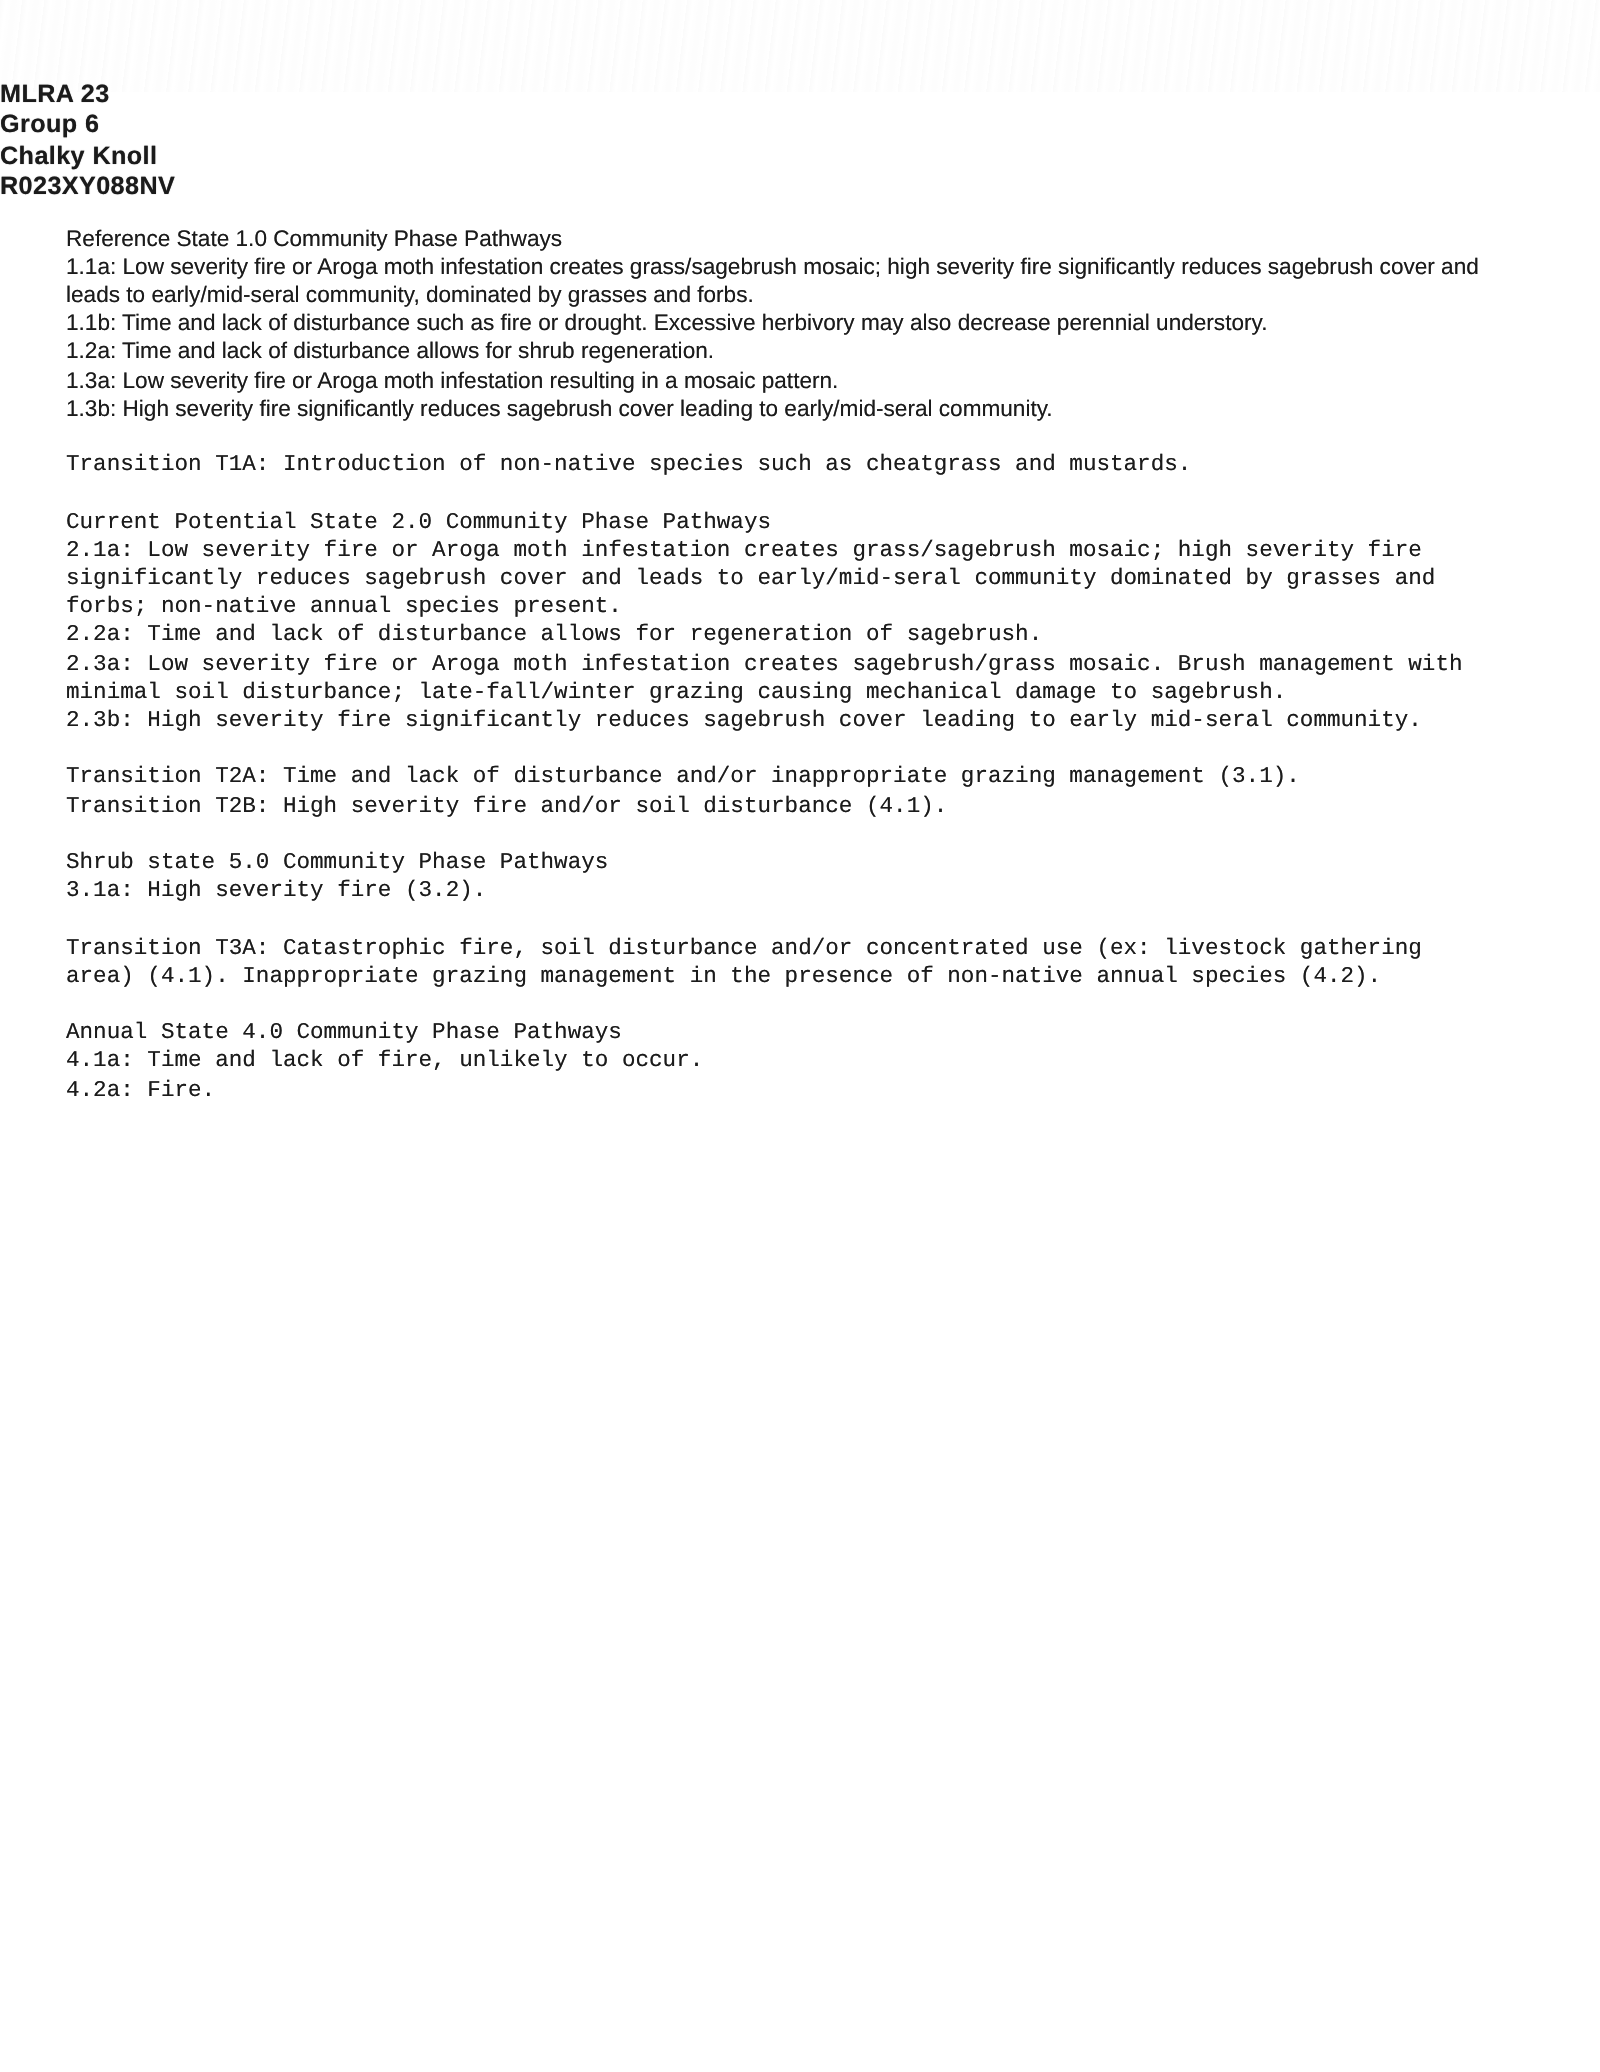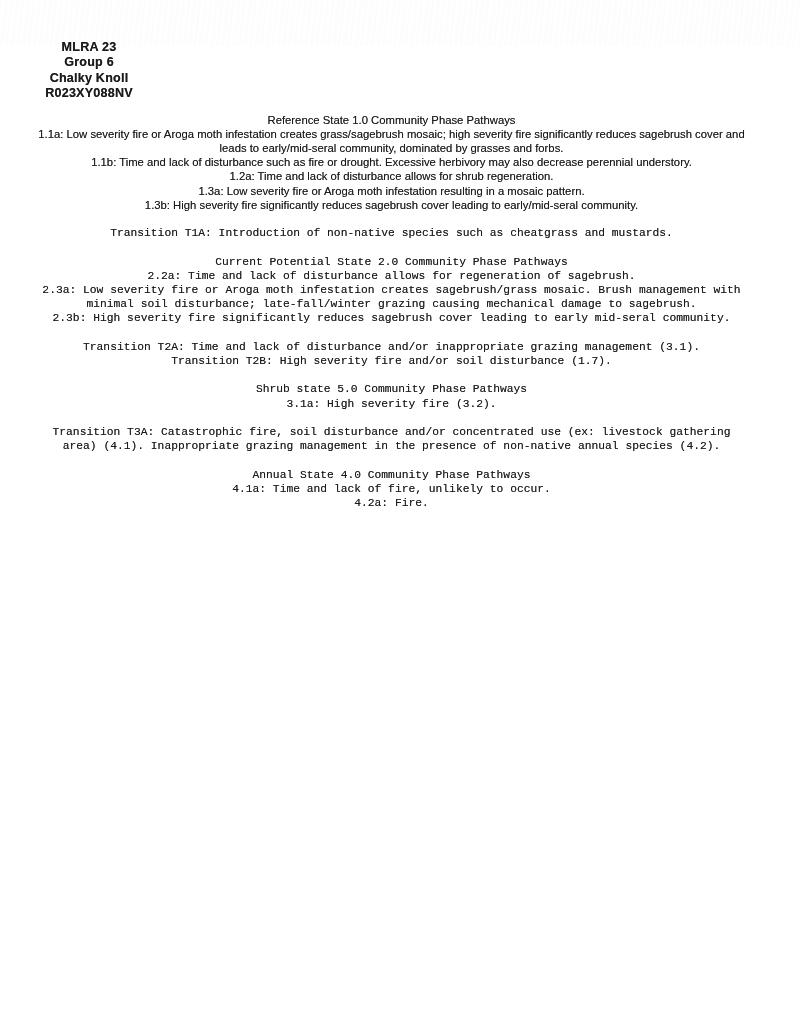--- a/index.html
+++ b/index.html
@@ -28,41 +28,39 @@
       rgba(0,0,0,0.0) 3px,
       rgba(0,0,0,0.02) 7px,
       rgba(0,0,0,0.0) 11px
     );
     opacity: 0.5;
     pointer-events: none;
   }
   .doc-header {
     margin: 40px 0 0 0;
     width: 178px;
-    text-align: center;
     font-weight: bold;
     font-size: 12.6px;
     line-height: 15.4px;
     letter-spacing: 0.2px;
     text-shadow: 0 0 0.4px rgba(0,0,0,0.65);
   }
   .doc-body {
     margin: 11px 0 0 33px;
     width: 717px;
     font-size: 11.3px;
     line-height: 14.2px;
     text-shadow: 0 0 0.3px rgba(0,0,0,0.55);
   }
   .block + .block {
     margin-top: 14.2px;
     font-family: Liberation Mono, monospace;
   }
   .para {
     white-space: normal;
-    text-align: center;
   }
 </style>
 </head>
 <body>
 
 <div class="page">
   <div class="scan-noise"></div>
 
   <div class="doc-header">
     <div>MLRA 23</div>
@@ -78,27 +76,28 @@
         <div class="para">1.1b: Time and lack of disturbance such as fire or drought. Excessive herbivory may also decrease perennial understory.</div>
         <div class="para">1.2a: Time and lack of disturbance allows for shrub regeneration.</div>
         <div class="para">1.3a: Low severity fire or Aroga moth infestation resulting in a mosaic pattern.</div>
         <div class="para">1.3b: High severity fire significantly reduces sagebrush cover leading to early/mid-seral community.</div>
       </div>
       <div class="block">
         <div class="para">Transition T1A: Introduction of non-native species such as cheatgrass and mustards.</div>
       </div>
       <div class="block">
         <div class="para">Current Potential State 2.0 Community Phase Pathways</div>
+        <div class="para">2.1a: Low severity fire or Aroga moth infestation creates grass/sagebrush mosaic; high severity fire significantly reduces sagebrush cover and leads to early/mid-seral community dominated by grasses and forbs; non-native annual species present.</div>
         <div class="para">2.2a: Time and lack of disturbance allows for regeneration of sagebrush.</div>
         <div class="para">2.3a: Low severity fire or Aroga moth infestation creates sagebrush/grass mosaic. Brush management with minimal soil disturbance; late-fall/winter grazing causing mechanical damage to sagebrush.</div>
         <div class="para">2.3b: High severity fire significantly reduces sagebrush cover leading to early mid-seral community.</div>
       </div>
       <div class="block">
         <div class="para">Transition T2A: Time and lack of disturbance and/or inappropriate grazing management (3.1).</div>
-        <div class="para">Transition T2B: High severity fire and/or soil disturbance (1.7).</div>
+        <div class="para">Transition T2B: High severity fire and/or soil disturbance (4.1).</div>
       </div>
       <div class="block">
         <div class="para">Shrub state 5.0 Community Phase Pathways</div>
         <div class="para">3.1a: High severity fire (3.2).</div>
       </div>
       <div class="block">
         <div class="para">Transition T3A: Catastrophic fire, soil disturbance and/or concentrated use (ex: livestock gathering area) (4.1). Inappropriate grazing management in the presence of non-native annual species (4.2).</div>
       </div>
       <div class="block">
         <div class="para">Annual State 4.0 Community Phase Pathways</div>

